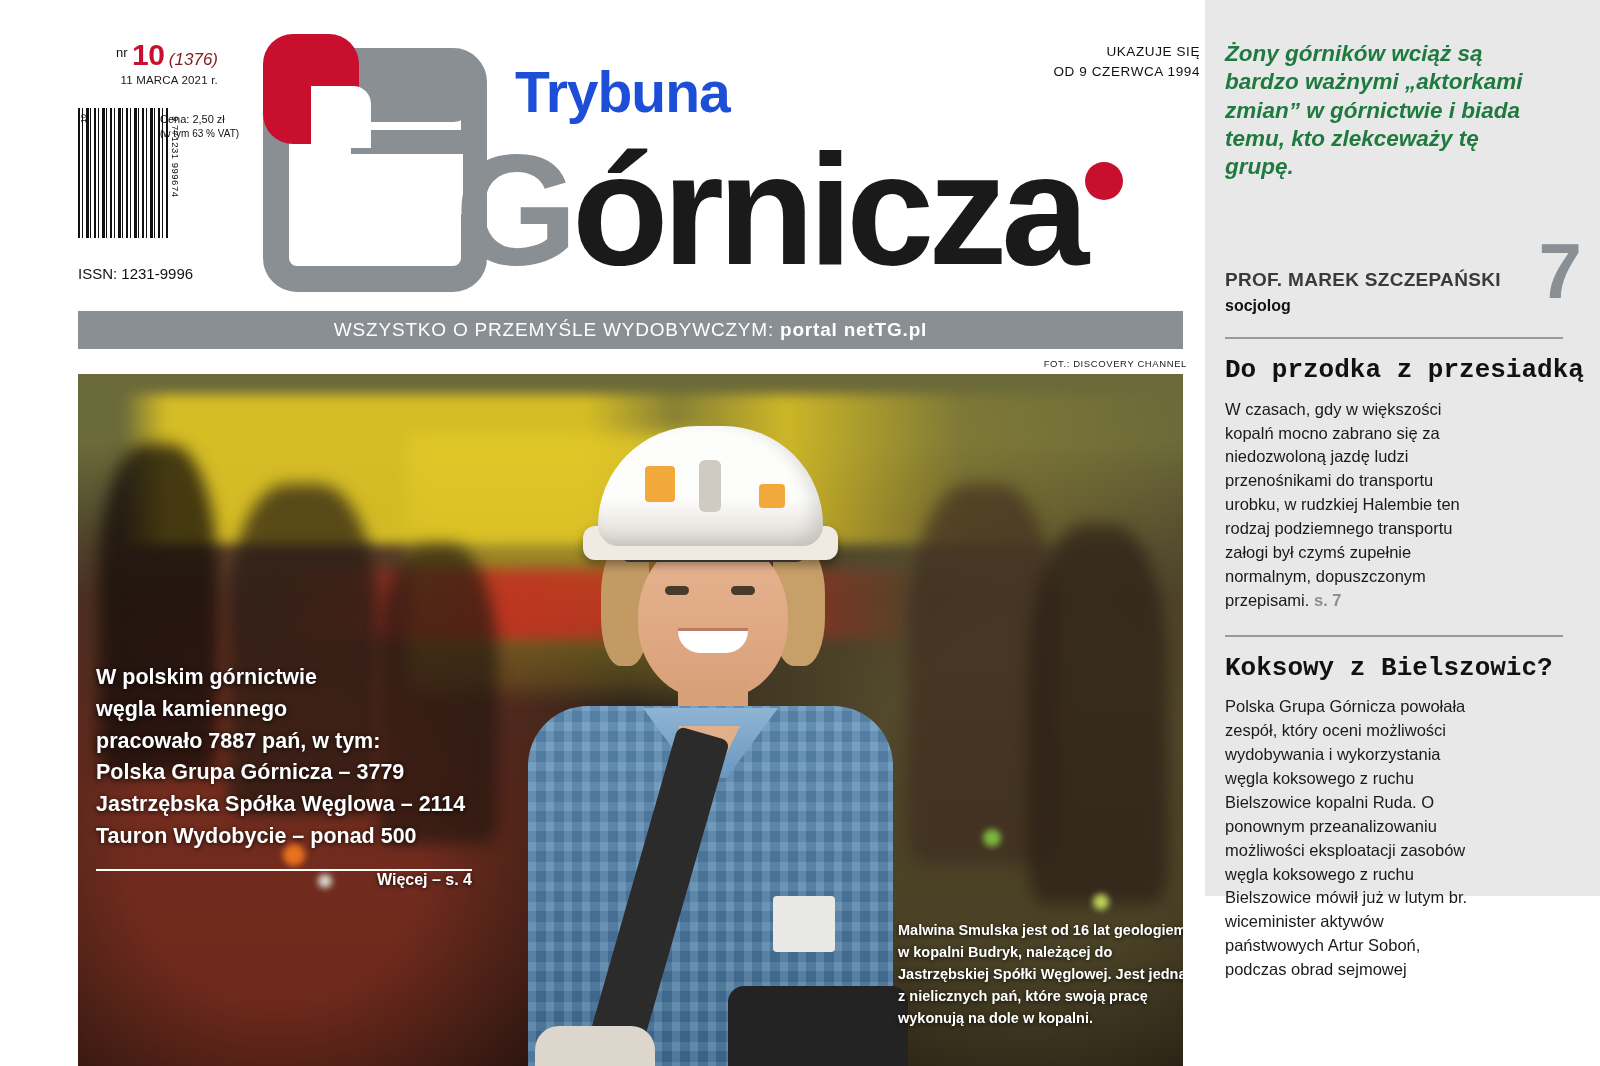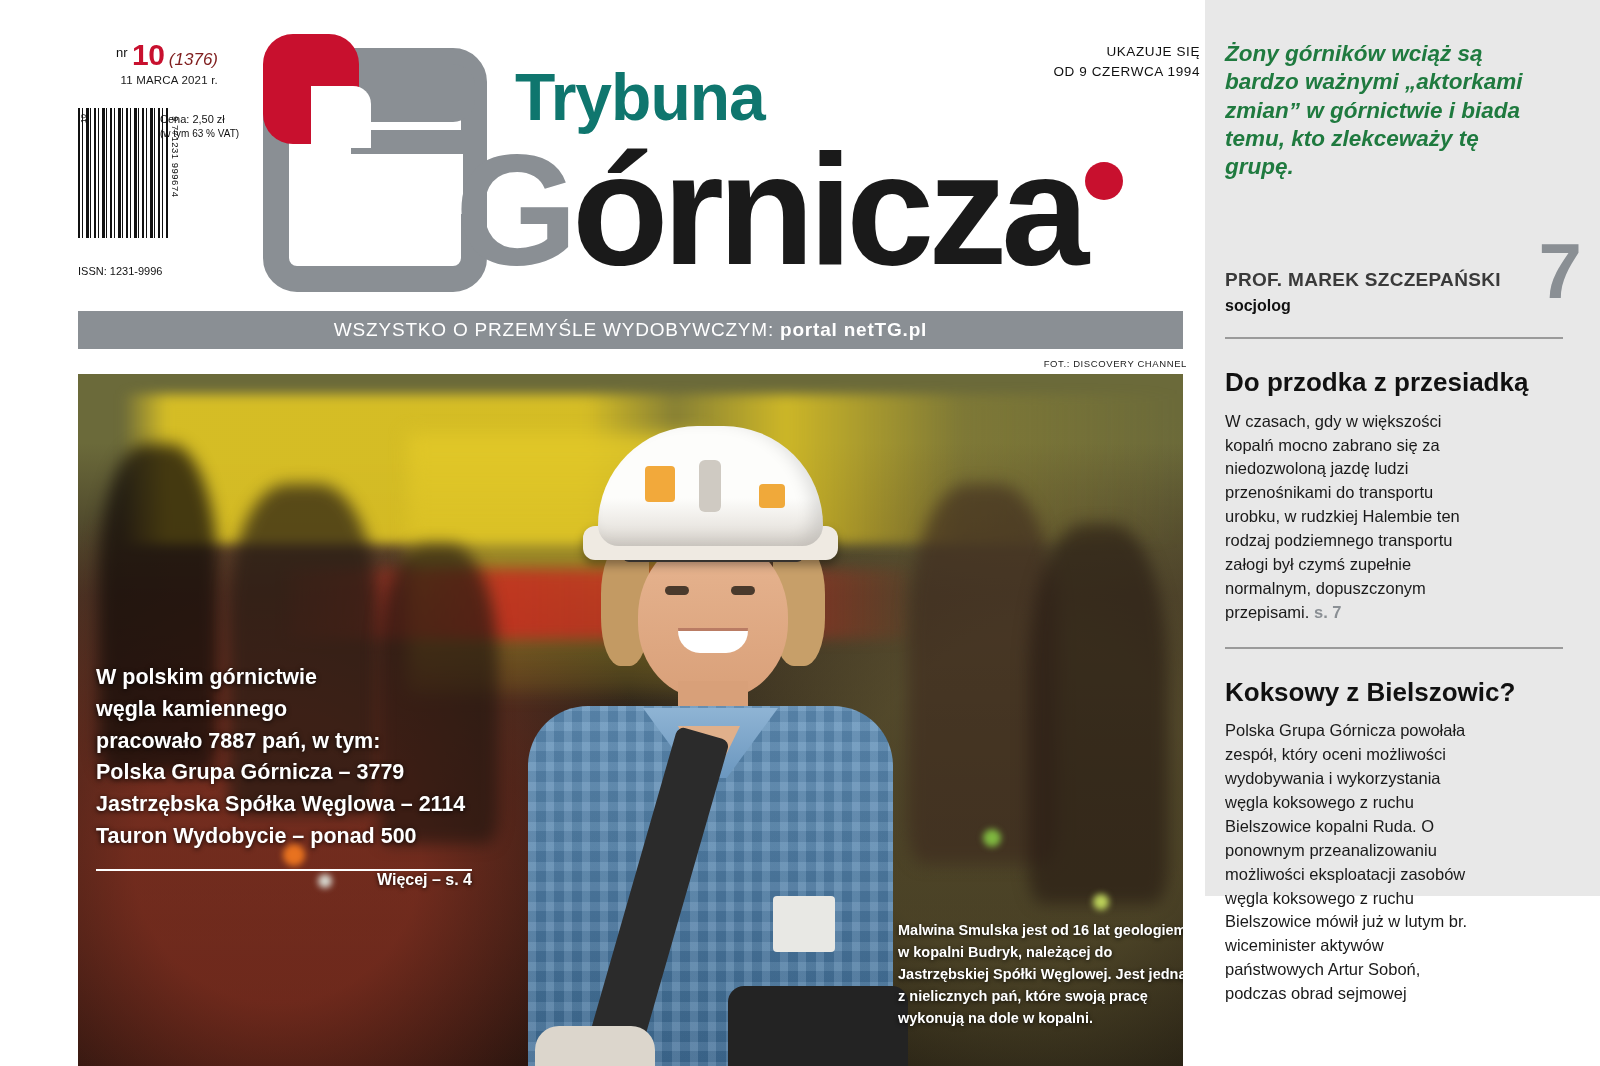--- a/index.html
+++ b/index.html
@@ -112,21 +112,21 @@
     font-size: 11px;
     line-height: 1.35;
     color: #111;
   }
   .price-box .vat { font-size: 10px; }
 
   .issn {
     position: absolute;
     left: 78px;
     top: 265px;
-    font-size: 11px;
+    font-size: 15px;
     color: #111;
   }
 
   
   .logo {
     position: absolute;
     left: 255px;
     top: 22px;
     width: 950px;
     height: 265px;
@@ -191,23 +191,23 @@
     width: 116px;
     height: 58px;
     background: #8a8f94;
     border-radius: 0 22px 22px 0;
   }
 
   .logo-word-top {
     position: absolute;
     left: 260px;
     top: 42px;
-    font-size: 66px;
-    font-weight: bold;
-    color: #0f766e;
+    font-size: 57px;
+    font-weight: bold;
+    color: #1d4ed8;
     letter-spacing: -1px;
     line-height: 1;
   }
   .logo-word-main {
     position: absolute;
     left: 200px;
     top: 108px;
     font-size: 158px;
     font-weight: bold;
     color: #1a1a1a;
@@ -591,25 +591,26 @@
     font-weight: bold;
     color: #111;
   }
   .side-rule {
     margin: 22px 0 0 0;
     width: 338px;
     height: 2px;
     background: #9a9a9a;
   }
   .side-h {
-    margin-top: 28px;
+    margin-top: 16px;
     font-size: 26px;
     font-weight: bold;
     line-height: 1.16;
     color: #111;
+    font-family: Liberation Mono, monospace;
   }
   .side-p {
     margin-top: 12px;
     width: 248px;
     font-size: 16.5px;
     line-height: 1.45;
     color: #1a1a1a;
   }
   .side-p .ref {
     font-weight: bold;

